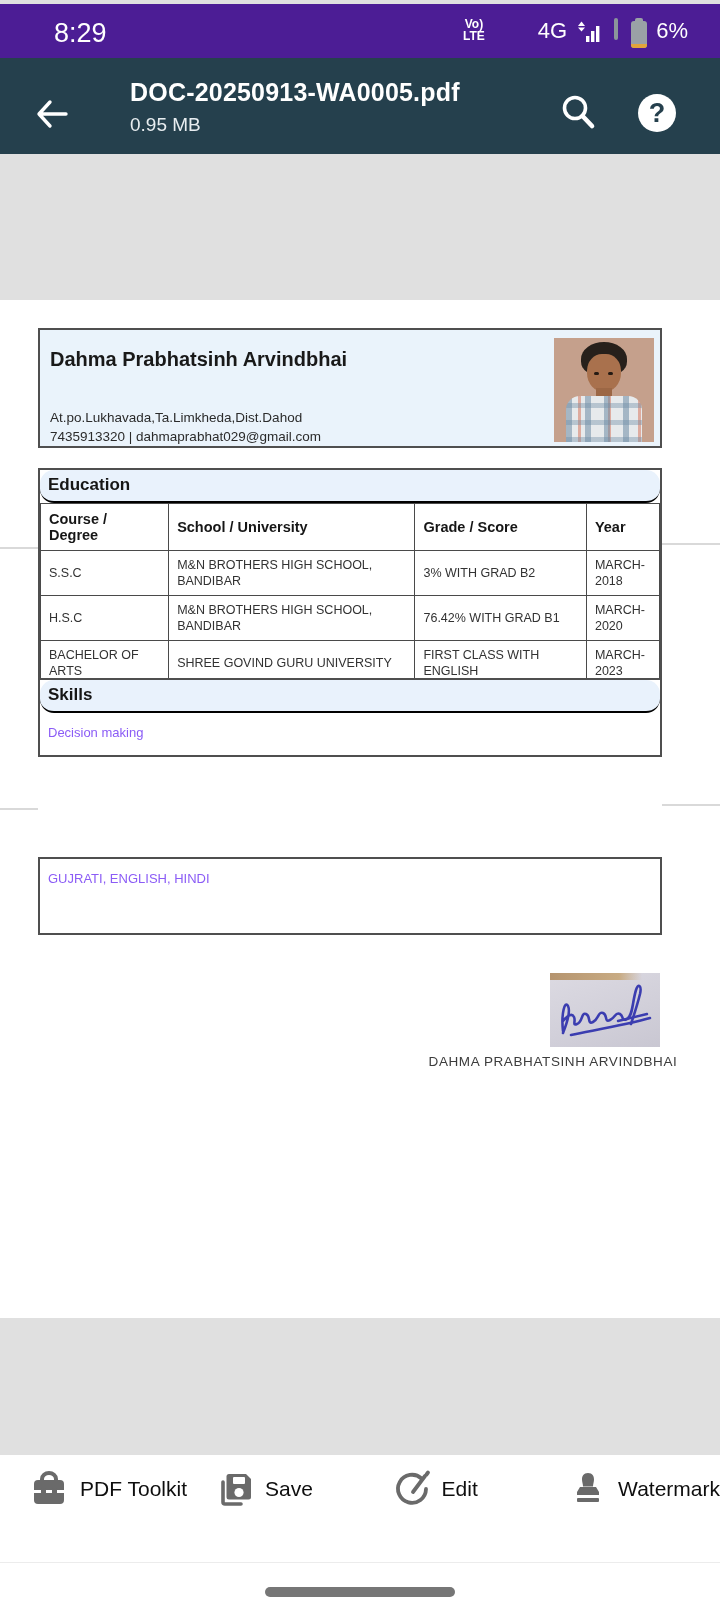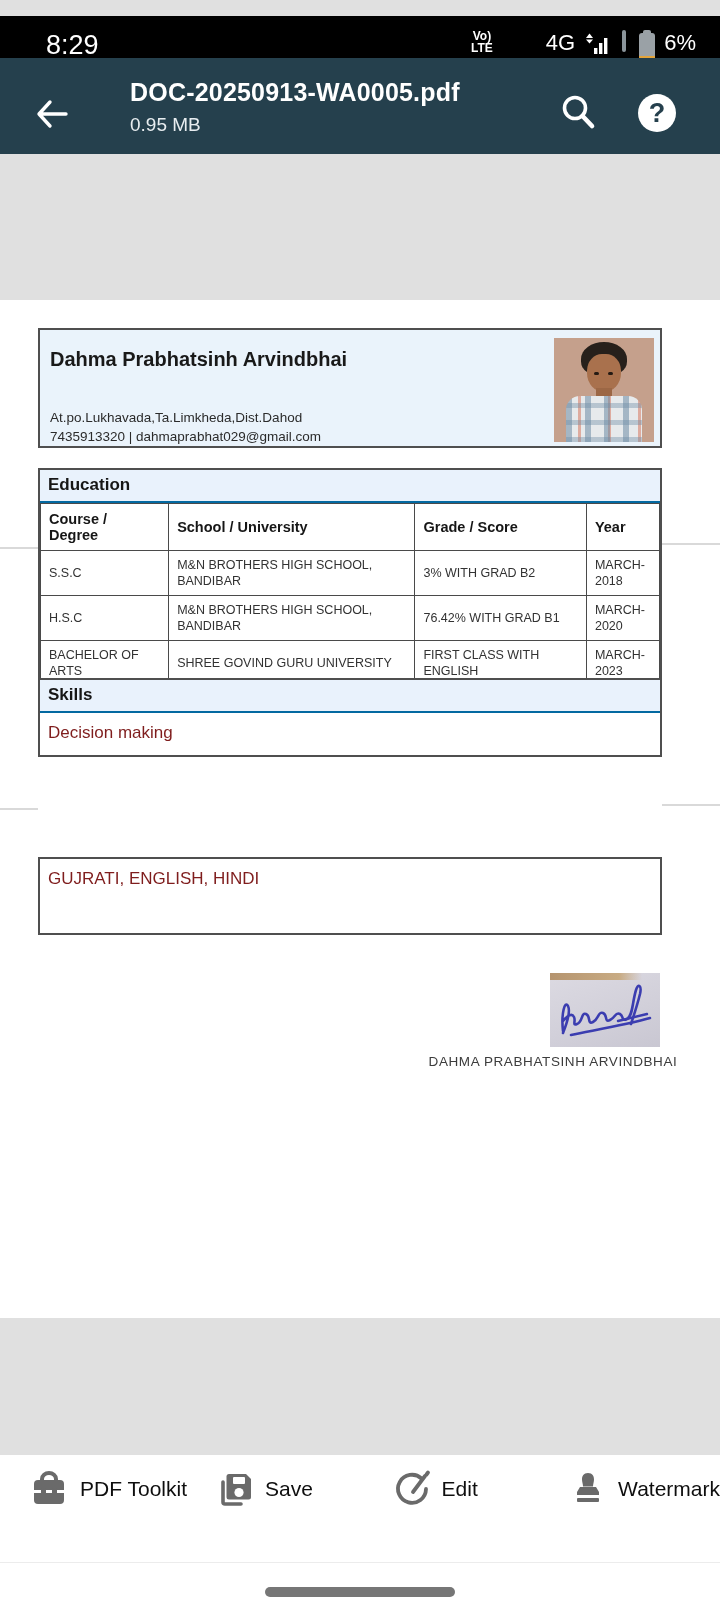--- a/index.html
+++ b/index.html
@@ -1,21 +1,21 @@
 <!DOCTYPE html>
 <html><head>
 <meta charset="utf-8">
 <style>
   * { margin:0; padding:0; box-sizing:border-box; }
   html,body { width:720px; height:1612px; font-family:"Liberation Sans", sans-serif; }
   #screen { position:relative; width:720px; height:1612px; background:#e0e0e0; overflow:hidden; }
 
   
-  .statusbar { position:absolute; left:0; top:16px; width:720px; height:58px; background:#000000;
-               display:flex; align-items:center; justify-content:space-between; padding:0 24px; }
+  .statusbar { position:absolute; left:0; top:4px; width:720px; height:58px; background:#4c1d95;
+               display:flex; align-items:center; justify-content:space-between; padding:0 32px; }
   .time { color:#fff; font-size:27px; font-weight:500; padding-left:22px; }
   .status-right { display:flex; align-items:flex-start; gap:9px; }
   .volte { display:flex; flex-direction:column; color:#fff; font-size:12px; font-weight:700; line-height:12px; text-align:center; }
   .net4g { color:#fff; font-size:22px; font-weight:500;margin-left:44px; }
   .sim2bar { width:4px; height:22px; background:#8b959b; border-radius:2px; margin-left:2px; }
   .battery { position:relative; width:16px; height:30px; margin-left:4px; }
   .battery .cap { position:absolute; left:4px; top:0; width:8px; height:4px; background:#9aa1a6; border-radius:2px 2px 0 0; }
   .battery .body { position:absolute; left:0; top:3px; width:16px; height:27px; background:#9aa1a6; border-radius:3px; overflow:hidden; }
   .battery .lvl { position:absolute; left:0; bottom:0; width:100%; height:4px; }
   .batt-pct { color:#fff; font-size:22px; font-weight:500; }
@@ -29,24 +29,24 @@
   .search-btn { position:absolute; left:556px; top:32px; width:44px; height:44px; display:flex; align-items:center; justify-content:center; }
   .help-btn { position:absolute; left:638px; top:36px; width:38px; height:38px; background:#fff; border-radius:50%;
               display:flex; align-items:center; justify-content:center; color:#25404d; font-size:27px; font-weight:800; }
 
   
   .page { position:absolute; left:0; top:300px; width:720px; height:1018px; background:#fff; }
 
   .crease { position:absolute; height:2px; background:#d9d9d9; }
 
   .box { position:absolute; left:38px; width:624px; border:2px solid #4f4f4f; background:#fff; }
-  .box-header { background:#e9f2fc; border-bottom:2px solid #0369a1; padding:5px 8px 6px; }
+  .box-header { background:#e9f2fc; border-bottom:2px solid #000000; padding:5px 8px 6px;border-radius:14px; }
   .box-header .htxt { font-size:17px; font-weight:700; color:#161616; }
   .box-content { padding:10px 8px; }
-  .box-content .ctxt { font-size:17px; color:#7f1d1d; }
+  .box-content .ctxt { font-size:13px; color:#8b5cf6; }
 
   .id-box { position:absolute; left:38px; top:28px; width:624px; height:120px; border:2px solid #4f4f4f; background:#eaf3fb; }
   .id-name { position:absolute; left:10px; top:18px; font-size:20px; font-weight:700; color:#191919; }
   .id-addr { position:absolute; left:10px; top:78px; font-size:13.5px; color:#2b2b2b; line-height:19px; }
 
   
   .photo { position:absolute; right:6px; top:8px; width:100px; height:104px; overflow:hidden;
            background:
              radial-gradient(28px 22px at 18% 24%, #b48a76 0 45%, transparent 60%),
              radial-gradient(34px 26px at 82% 16%, #c7a390 0 45%, transparent 62%),

